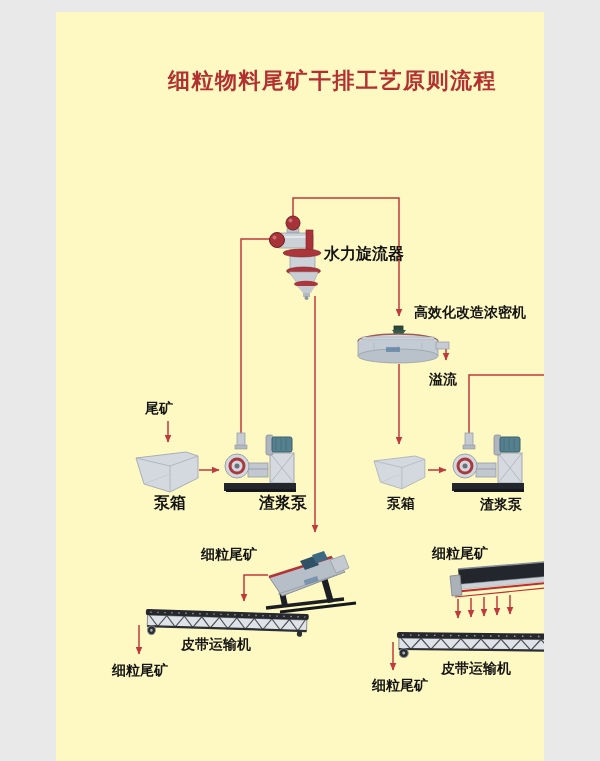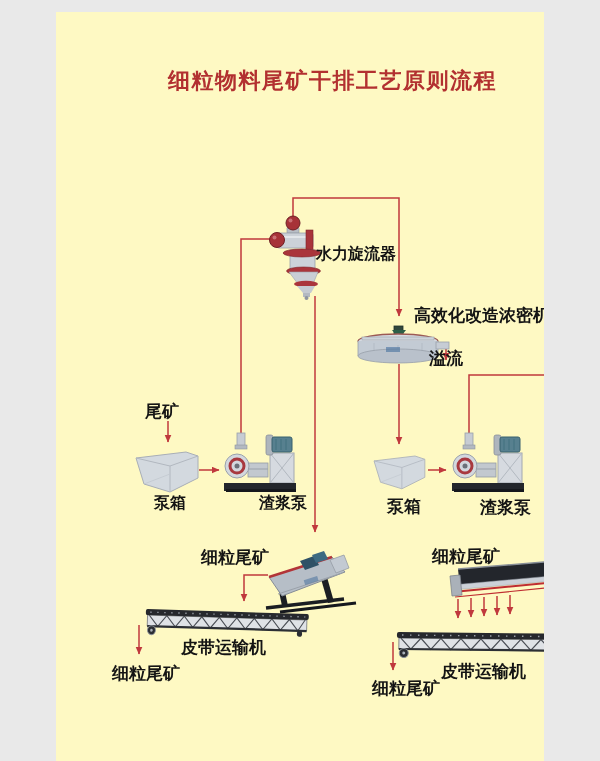--- a/index.html
+++ b/index.html
@@ -8,21 +8,21 @@
     background:#fef9c3;overflow:hidden;
     font-family:"DejaVu Sans","Liberation Sans",sans-serif;
   }
   .title{
     position:absolute;left:112px;top:54px;
     font-size:22px;font-weight:bold;letter-spacing:1.5px;
     color:#b23030;white-space:nowrap;
   }
   .label{
     position:absolute;font-weight:bold;color:#141414;
-    white-space:nowrap;font-size:17px;
+    white-space:nowrap;font-size:14px;
   }
   .label.big{font-size:16px;}
   svg{position:absolute;left:0;top:0;}
 </style>
 </head>
 <body>
 
 <div class="stage">
 
   <div class="title">细粒物料尾矿干排工艺原则流程</div>
@@ -164,23 +164,23 @@
       <polygon points="506,594 536,588 540,610 510,616" fill="#20232a" stroke="#0e1013" stroke-width="1"></polygon>
       <polygon points="510,597 532,592 535,607 513,612" fill="#79a843"></polygon>
       <line x1="512" y1="601" x2="531" y2="597" stroke="#3f5c22" stroke-width="1"></line>
       <line x1="513" y1="605" x2="532" y2="601" stroke="#3f5c22" stroke-width="1"></line>
     </g>
 
     <use href="#conveyor-shape" transform="translate(90,597) rotate(1.8) scale(0.876,1)"></use>
     <use href="#conveyor-shape" transform="translate(341,620) rotate(0.6)"></use>
   </svg>
 
-  <div class="label big" style="left:260px;top:232px">水力旋流器</div>
+  <div class="label big" style="left:268px;top:232px">水力旋流器</div>
   <div class="label" style="left:358px;top:292px">高效化改造浓密机</div>
-  <div class="label" style="left:373px;top:335px">溢流</div>
+  <div class="label" style="left:373px;top:359px">溢流</div>
   <div class="label" style="left:89px;top:388px">尾矿</div>
   <div class="label big" style="left:98px;top:481px">泵箱</div>
   <div class="label big" style="left:203px;top:481px">渣浆泵</div>
   <div class="label" style="left:331px;top:483px">泵箱</div>
   <div class="label" style="left:424px;top:484px">渣浆泵</div>
   <div class="label" style="left:145px;top:534px">细粒尾矿</div>
   <div class="label" style="left:376px;top:533px">细粒尾矿</div>
   <div class="label" style="left:125px;top:624px">皮带运输机</div>
   <div class="label" style="left:56px;top:650px">细粒尾矿</div>
   <div class="label" style="left:385px;top:648px">皮带运输机</div>

